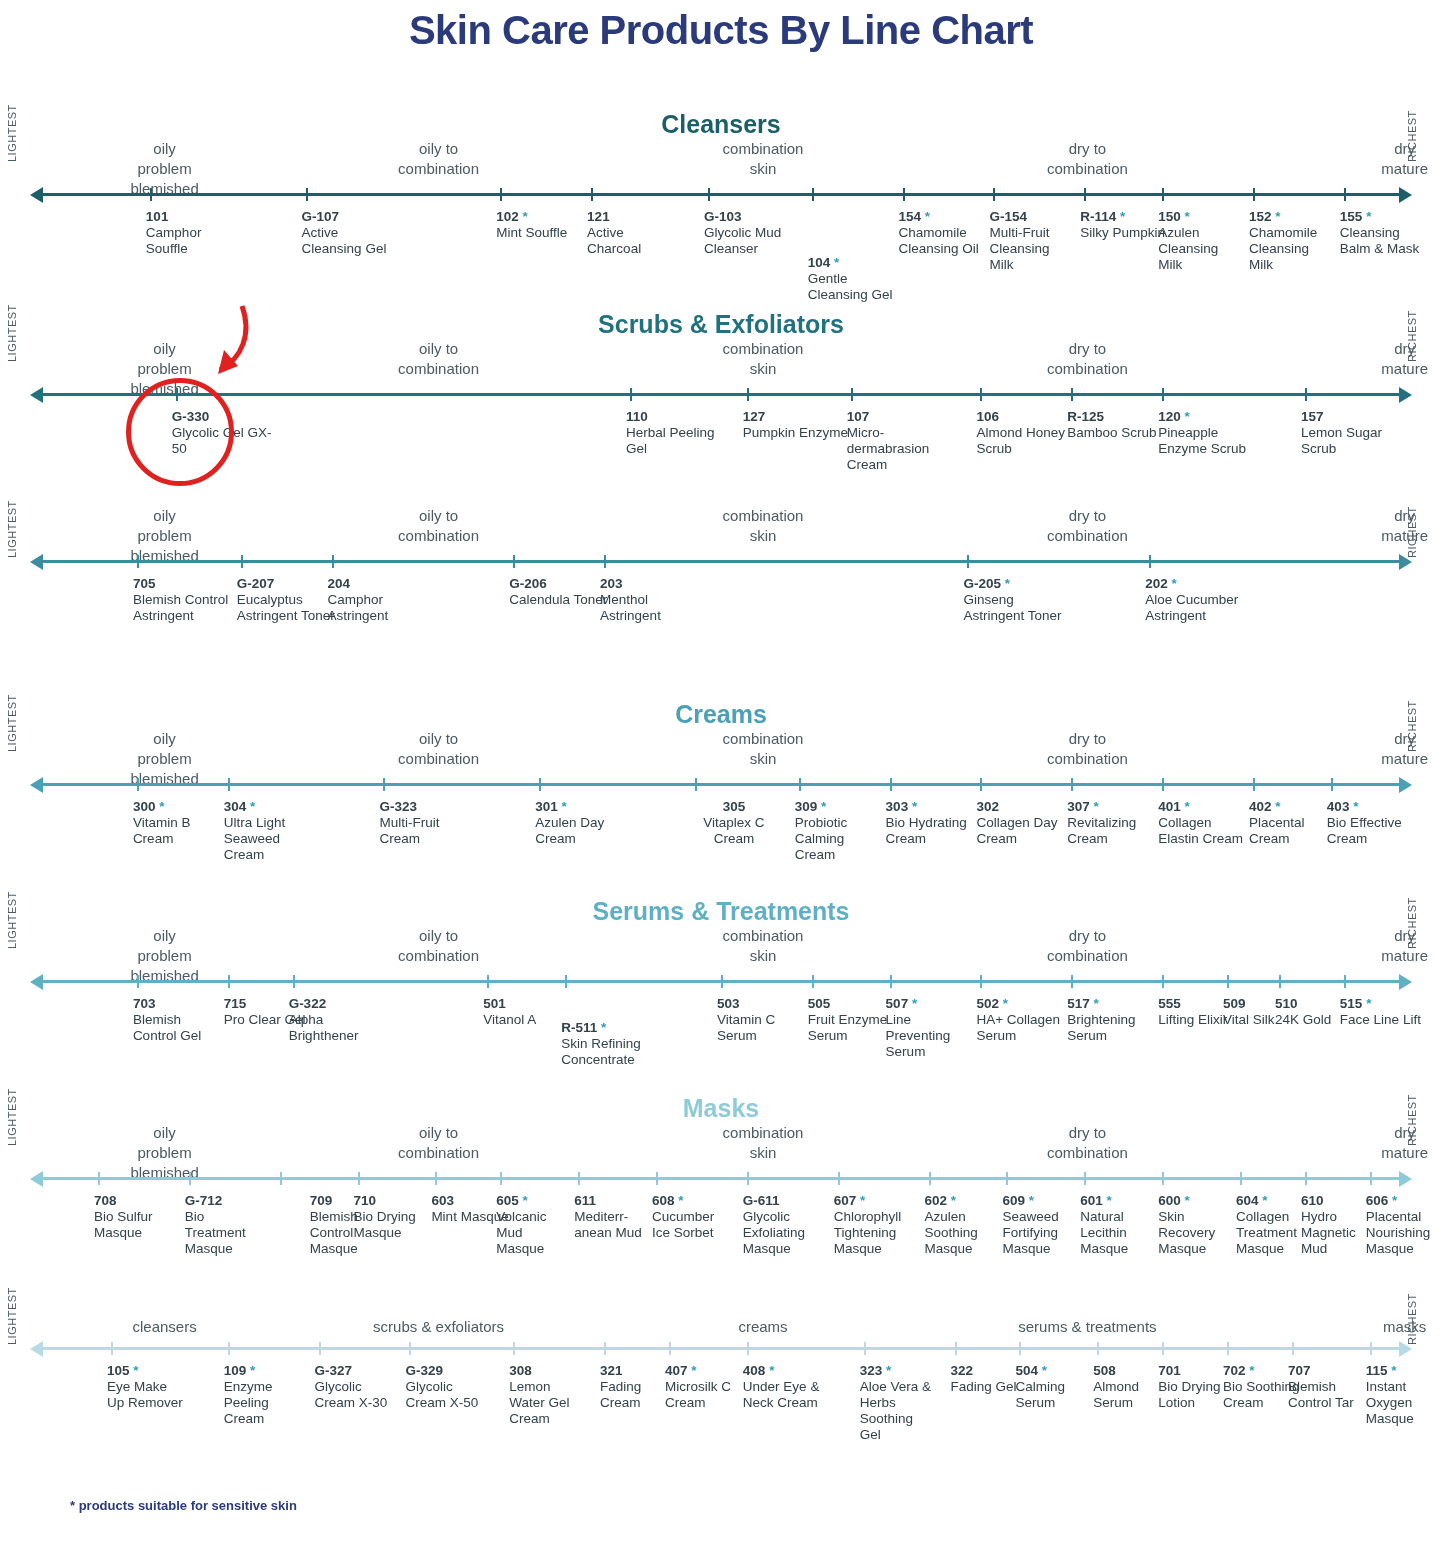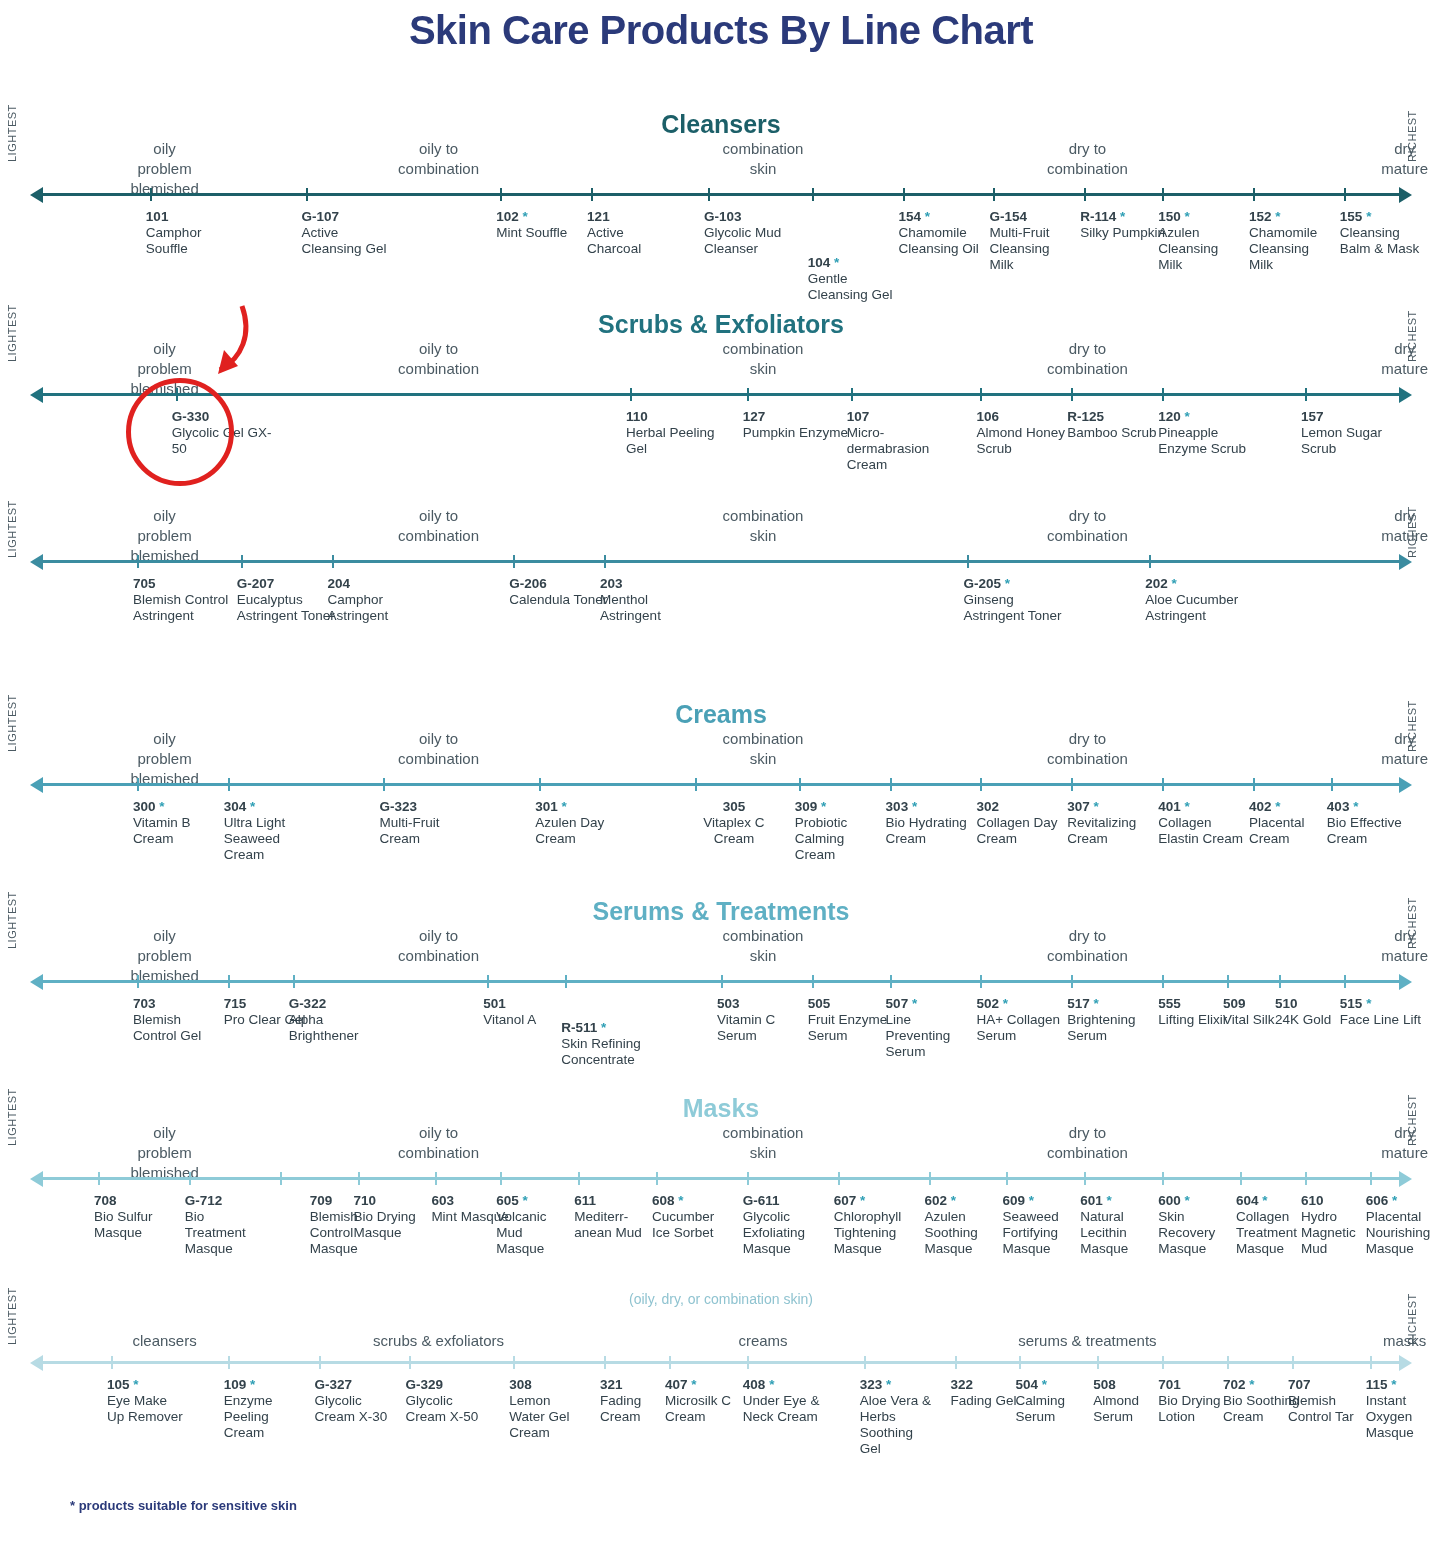--- a/index.html
+++ b/index.html
@@ -481,21 +481,20 @@
         <div class="prod" style="left: calc(70.2% + 68px); max-width: 78px;"><span class="code">601</span><span class="star"> *</span><div>Natural Lecithin Masque</div></div>
         <div class="prod" style="left: calc(75.6% + 68px); max-width: 78px;"><span class="code">600</span><span class="star"> *</span><div>Skin Recovery Masque</div></div>
         <div class="prod" style="left: calc(81% + 68px); max-width: 78px;"><span class="code">604</span><span class="star"> *</span><div>Collagen Treatment Masque</div></div>
         <div class="prod" style="left: calc(85.5% + 68px); max-width: 78px;"><span class="code">610</span><div>Hydro Magnetic Mud</div></div>
         <div class="prod" style="left: calc(90% + 68px); max-width: 78px;"><span class="code">606</span><span class="star"> *</span><div>Placental Nourishing Masque</div></div>
       </div>
       <div class="side-label side-left" style="left: 18px; top: 40px;">LIGHTEST</div>
       <div class="side-label side-right" style="left: 1418px; top: 40px;">RICHEST</div>
     </div>
     <div class="section" style="position: absolute; left: 0px; right: 0px; top: 1293px;">
-      <div class="subcaption">(oily, dry, or combination skin)</div>
       <div class="zone-row">
         <div class="zone" style="left: calc(8.5% - 48px); width: 180px; top: 24px;">
           <div>cleansers</div>
         </div>
         <div class="zone" style="left: calc(27.5% - 48px); width: 180px; top: 24px;">
           <div>scrubs &amp; exfoliators</div>
         </div>
         <div class="zone" style="left: calc(50% - 48px); width: 180px; top: 24px;">
           <div>creams</div>
         </div>

